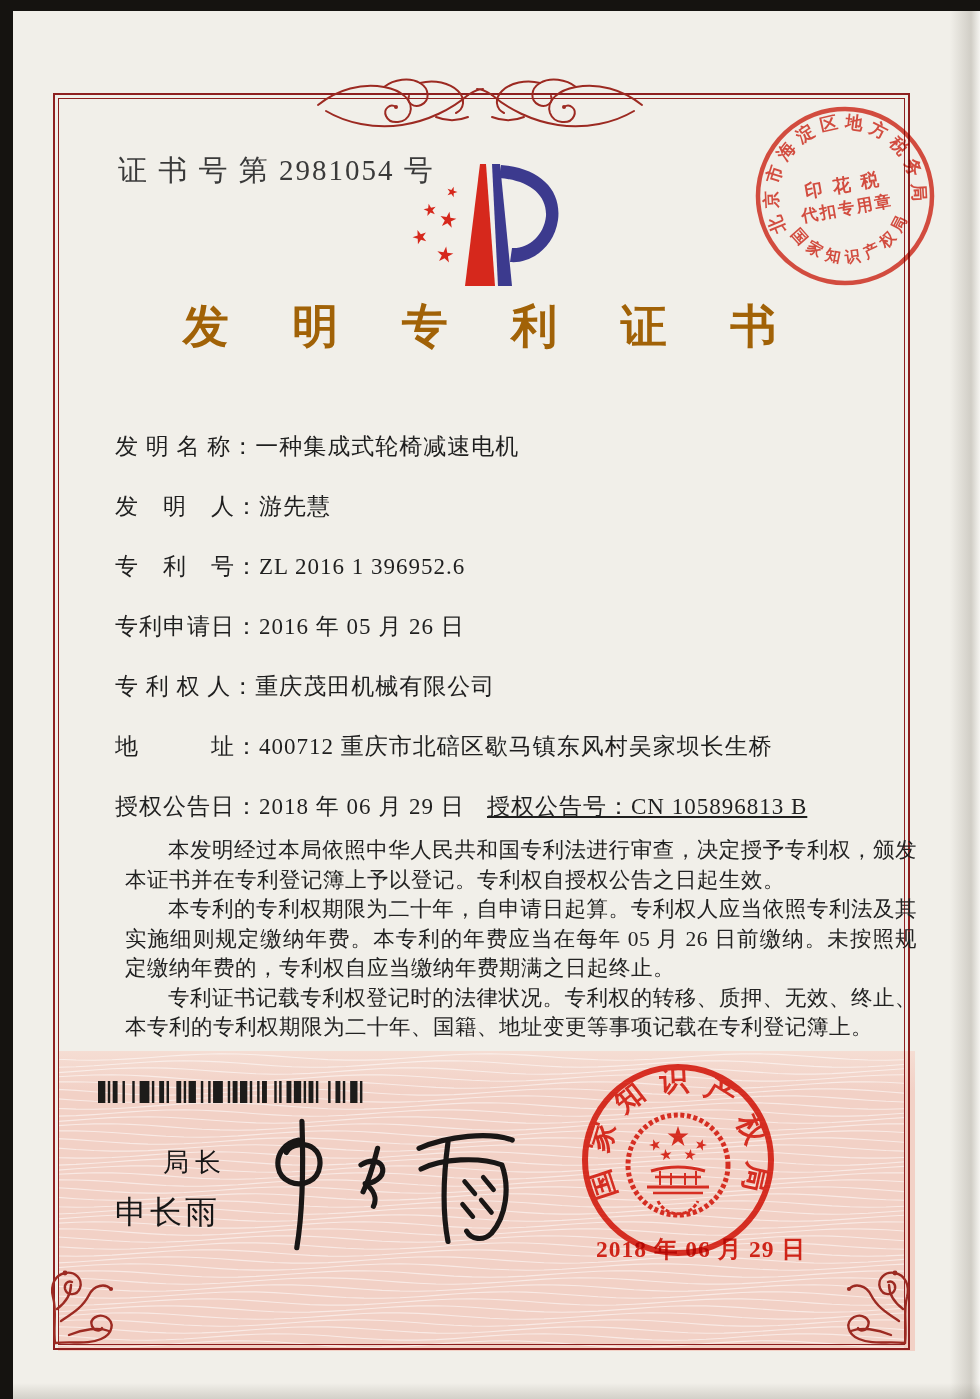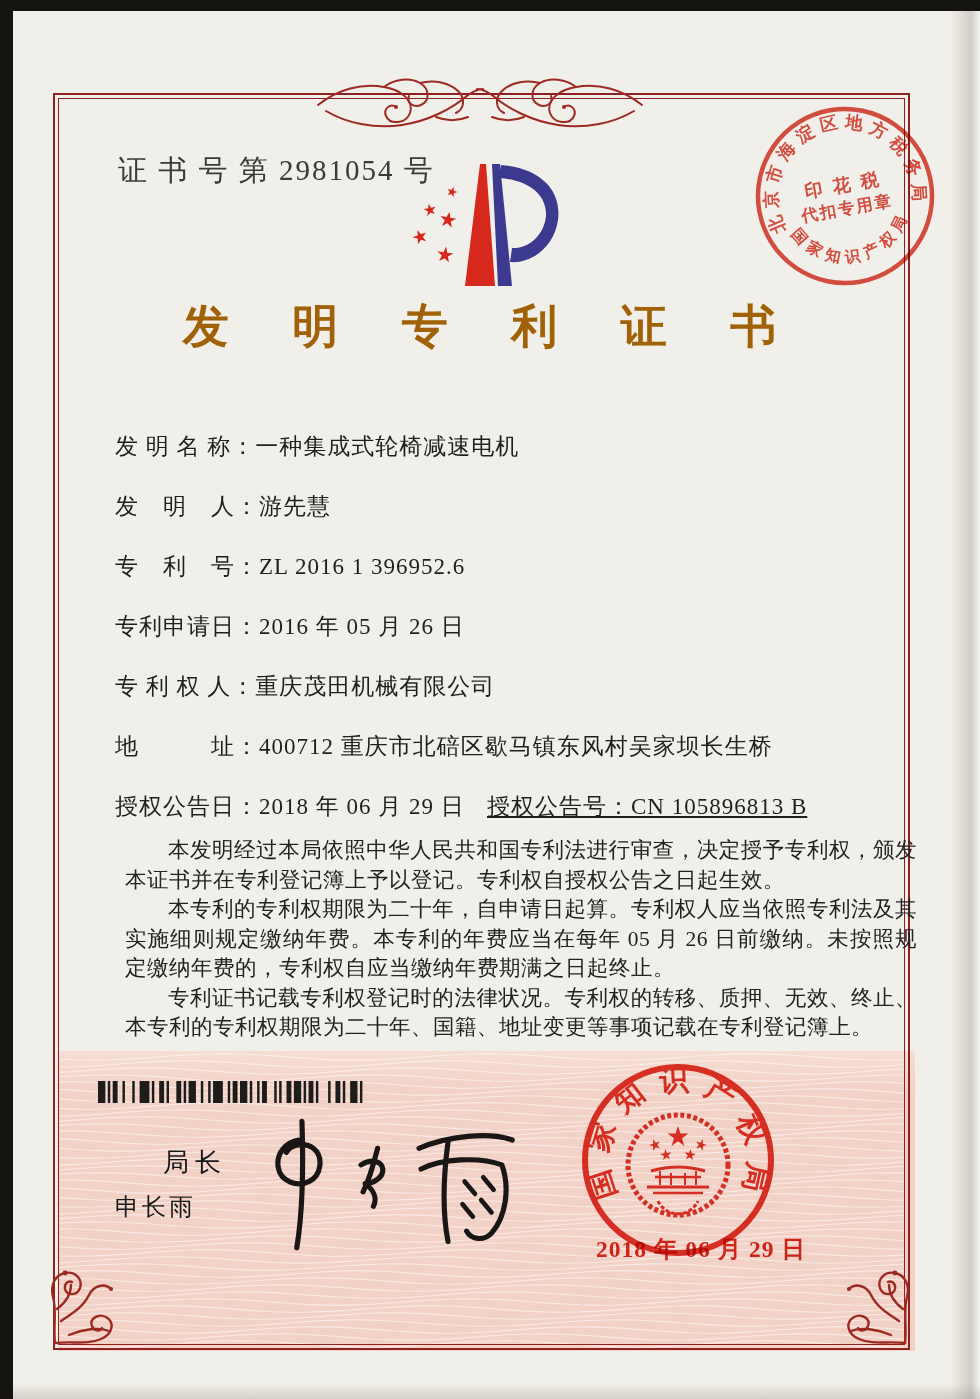--- a/index.html
+++ b/index.html
@@ -49,21 +49,21 @@
   .flabel{letter-spacing:1px;}
   .fvalue{letter-spacing:1px;}
   .fpair2{position:absolute;left:372px;top:0;text-decoration:underline;}
   .body-text{position:absolute;left:82px;top:825px;width:792px;margin-left:30px;}
   .body-text p{
     margin:0;font-size:21.5px;line-height:29.5px;color:#222;
     text-align:justify;text-indent:2em;letter-spacing:.5px;
   }
   .barcode{position:absolute;left:85px;top:1070px;width:268px;height:22px;}
   .signer-office{position:absolute;left:102px;top:1134px;font-size:26px;color:#161616;letter-spacing:6px;margin-left:48px;}
-  .signer-name{position:absolute;left:102px;top:1180px;font-size:24px;color:#161616;letter-spacing:3px;font-family:Liberation Serif, serif;}
+  .signer-name{position:absolute;left:102px;top:1180px;font-size:32px;color:#161616;letter-spacing:3px;font-family:Liberation Serif, serif;}
   .autograph{position:absolute;left:232px;top:1100px;width:290px;height:145px;mix-blend-mode:multiply;}
   .seal{position:absolute;left:550px;top:1034px;width:230px;height:230px;opacity:.95;mix-blend-mode:multiply;}
   .seal-date{
     position:absolute;left:583px;top:1222px;font-size:23.5px;color:#d92b1e;
     letter-spacing:1px;font-weight:700;mix-blend-mode:multiply;
   }
   .footer{
     position:absolute;left:0;top:1290px;width:880px;text-align:center;
     font-size:20.5px;color:#242424;letter-spacing:2px;
   }

